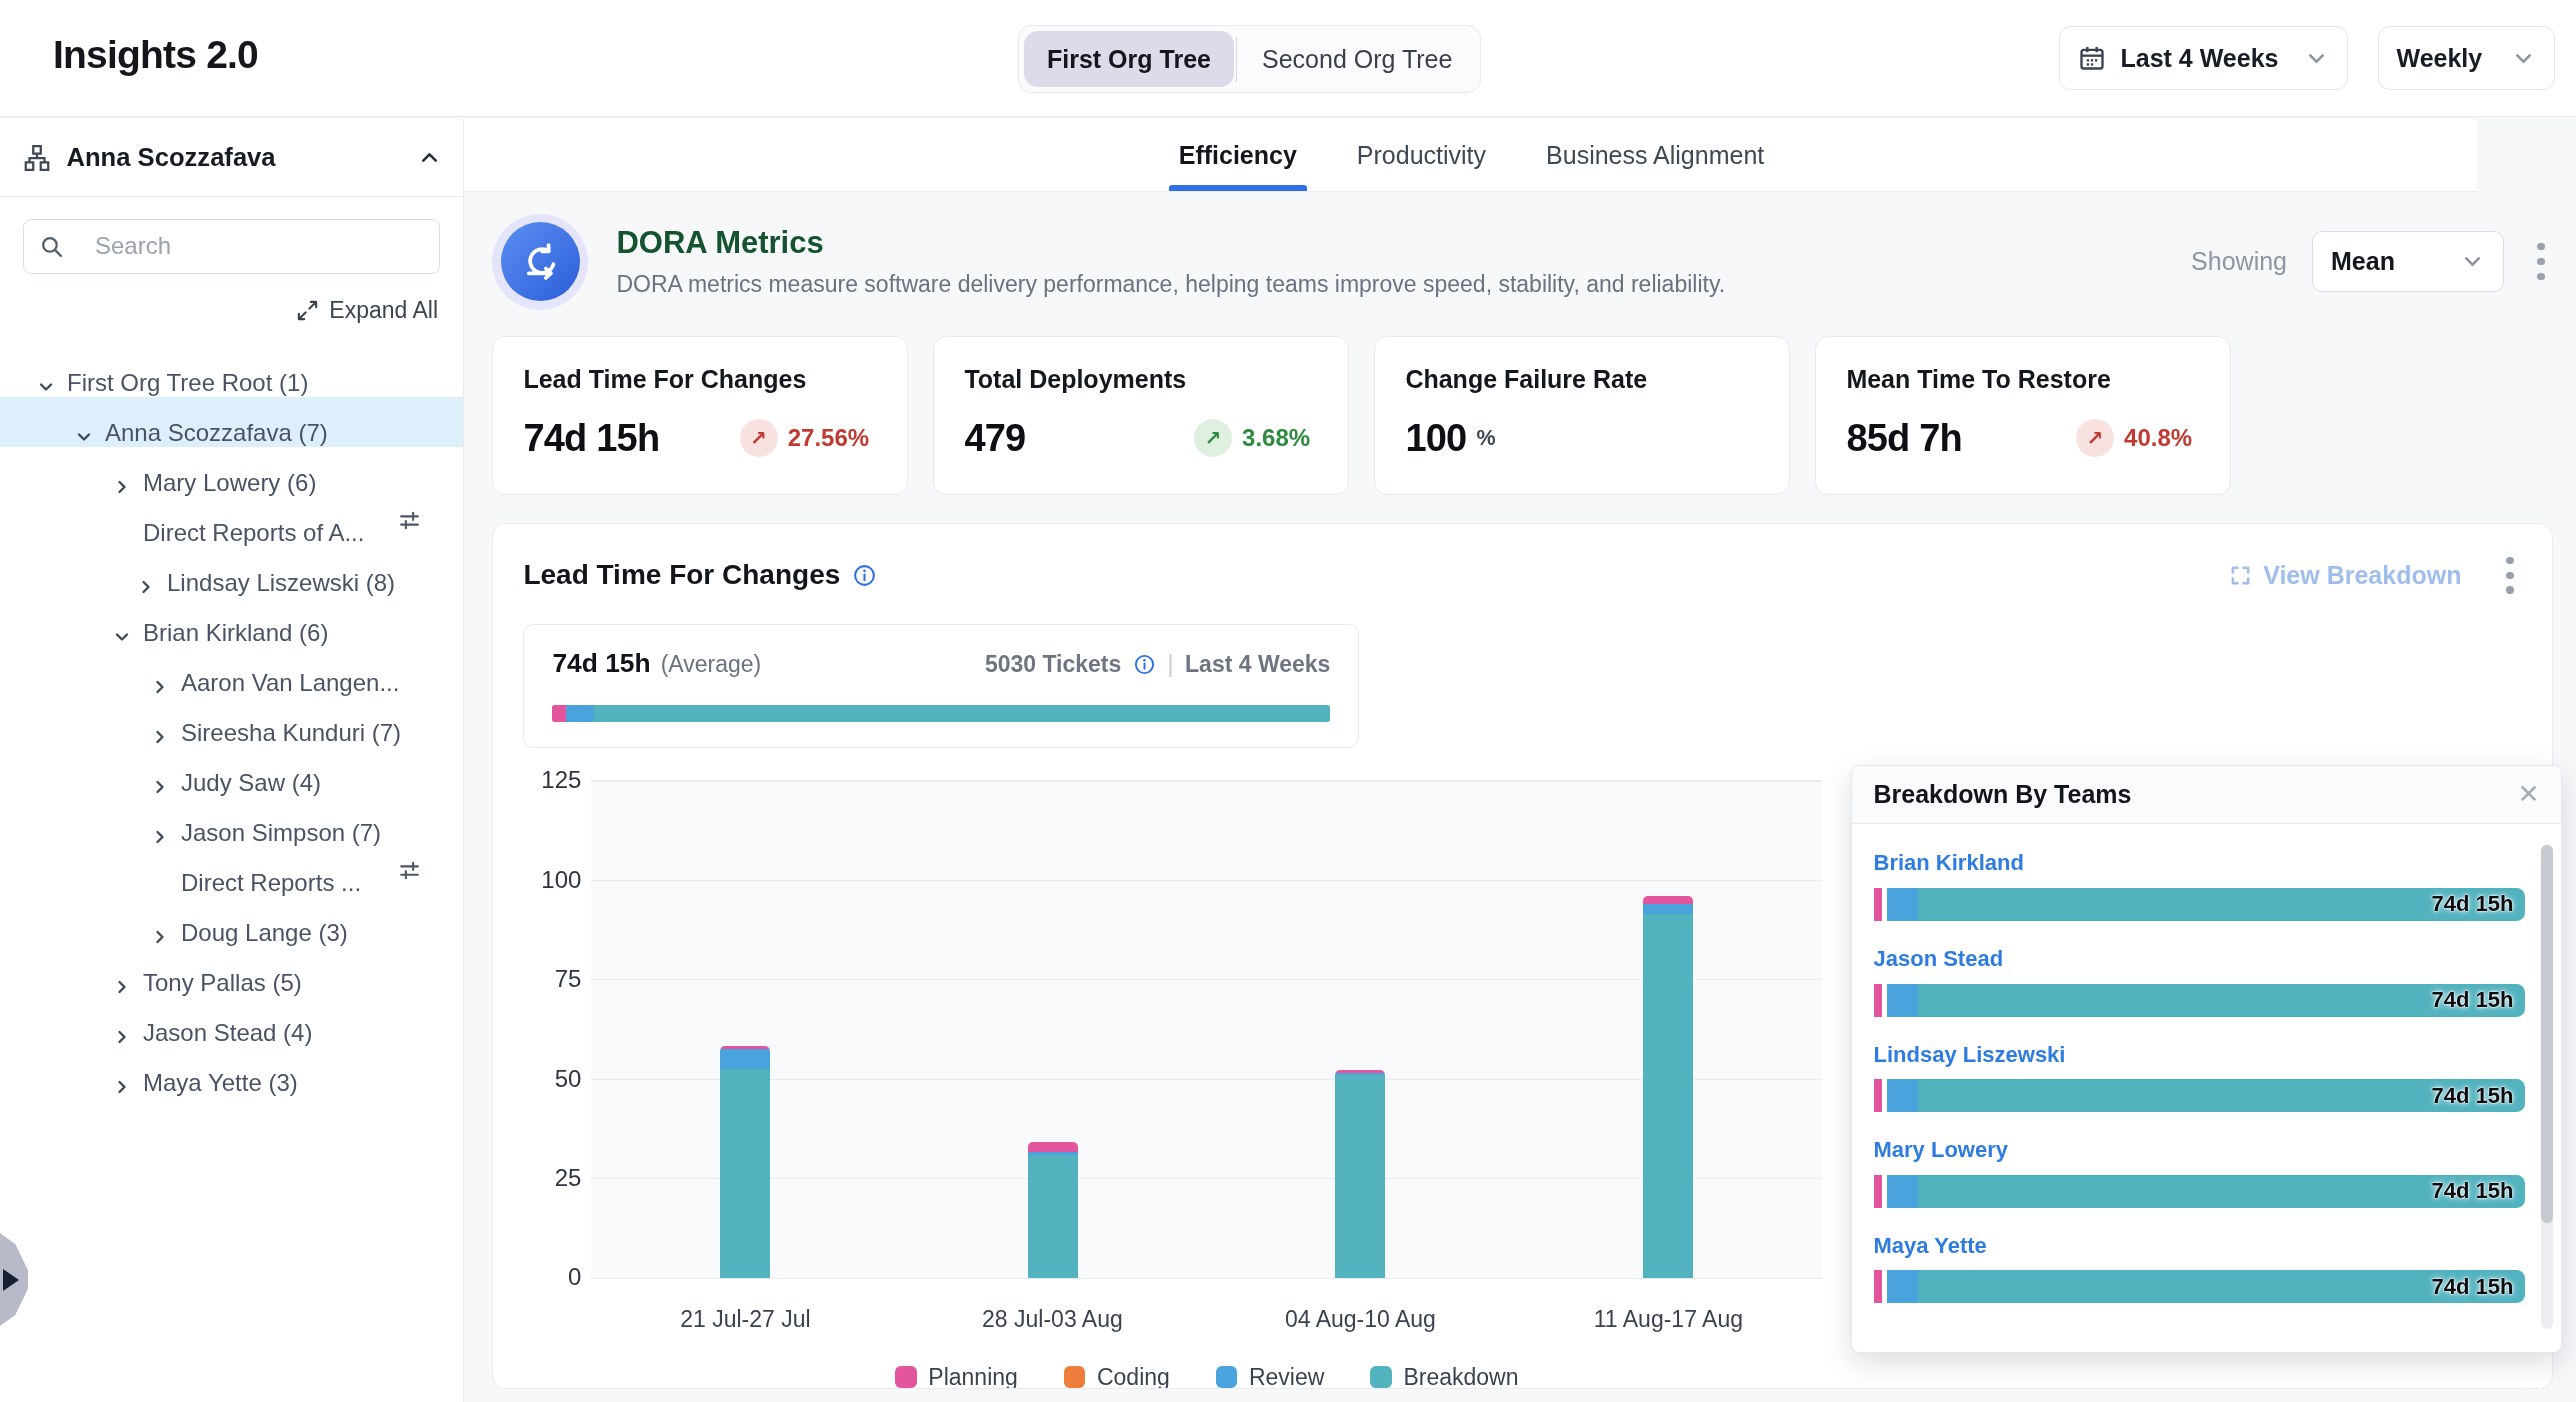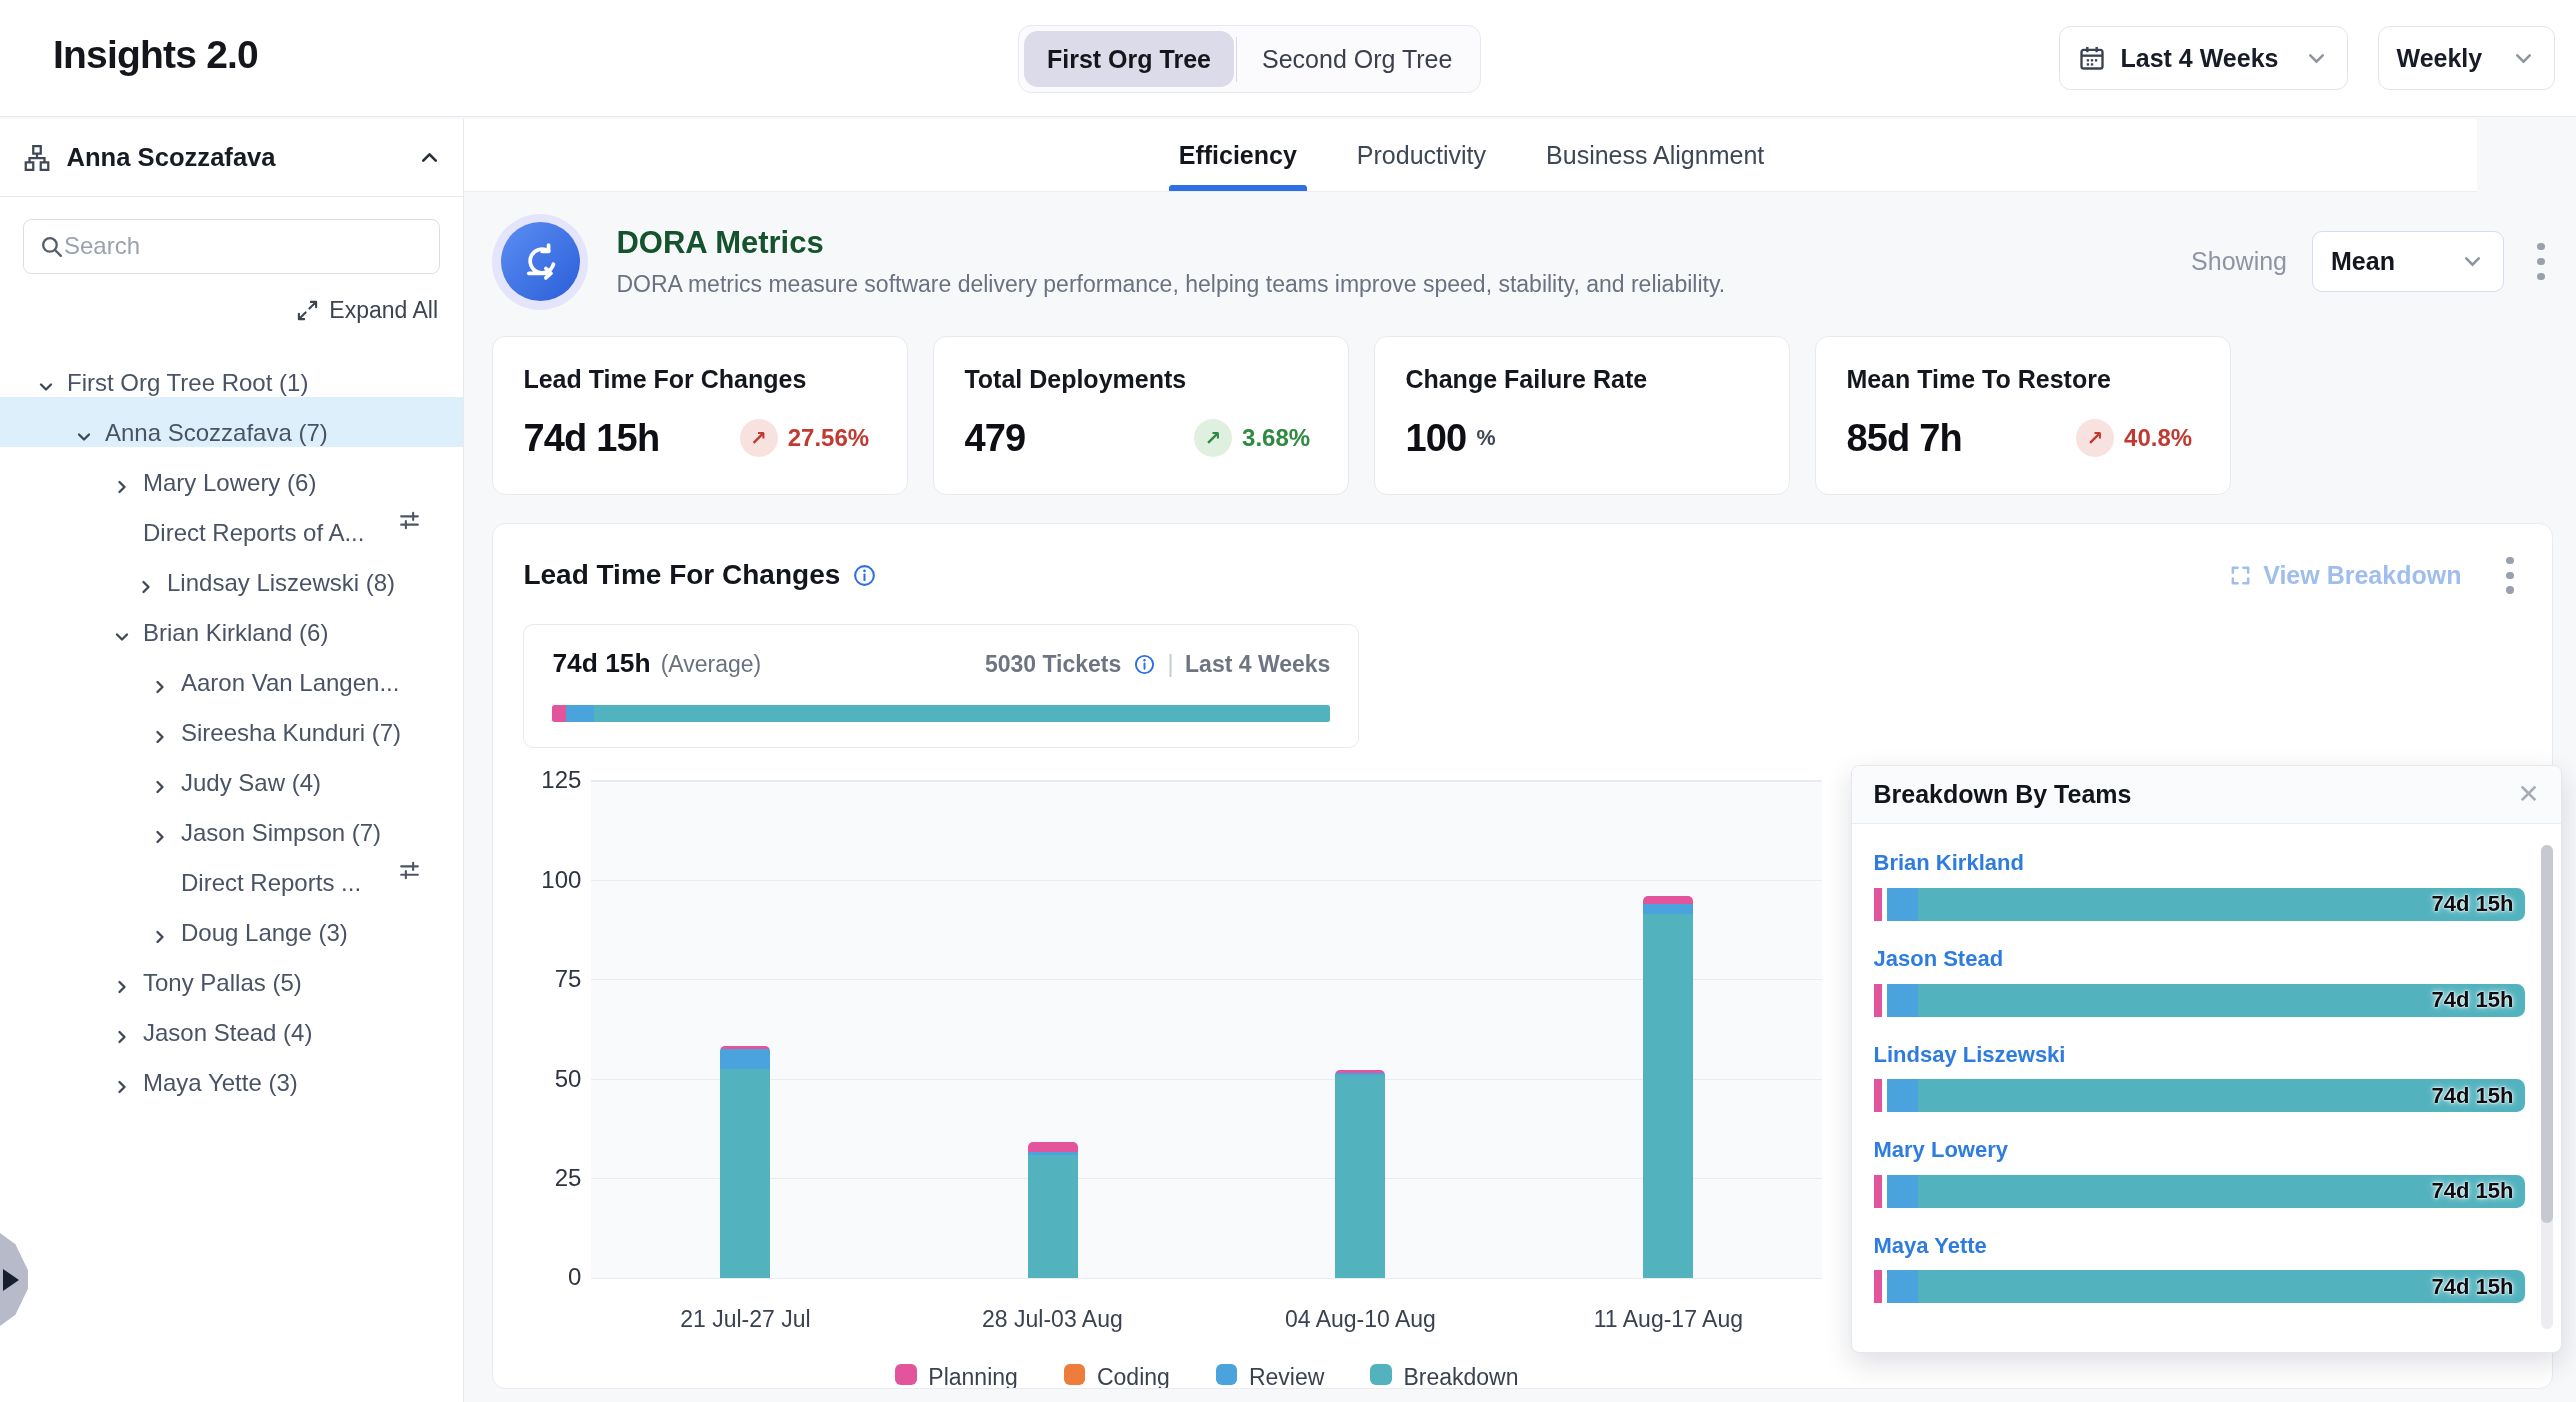--- a/index.html
+++ b/index.html
@@ -16,21 +16,21 @@
   .hdr-right { position:absolute; right:21.5px; top:26.4px; display:flex; gap:30px; align-items:center; }
   .select-box { height:64px; background:#fff; border:1.7px solid #e2e4ea; border-radius:11.6px; display:flex; align-items:center; padding:0 18px; gap:15px; cursor:pointer; }
   .select-box .lbl { font-size:25px; font-weight:600; color:#181c26; flex:1; white-space:nowrap; }
   .w-range { width:289px; }
   .w-gran  { width:177px; }
 
   
   .sidebar { position:absolute; top:119px; left:0; width:464px; height:1284px; background:#fff; border-right:1.7px solid #e7e9ee; z-index:4; }
   .sb-head { height:78px; border-bottom:1.7px solid #e7e9ee; display:flex; align-items:center; padding:0 21.5px; gap:15px; }
   .sb-name { font-size:25.6px; font-weight:600; color:#171b24; flex:1; }
-  .sb-search { margin:21.5px 23px 0; height:55px; border:1.7px solid #d9dde4; border-radius:8.3px; display:flex; align-items:center; padding:0 15px; gap:0; background:#fff; }
+  .sb-search { margin:21.5px 23px 0; height:55px; border:1.7px solid #d9dde4; border-radius:8.3px; display:flex; align-items:center; padding:0 15px; gap:31px; background:#fff; }
   .sb-search input { border:none; outline:none; font-size:24px; color:#2c323e; width:100%; font-family:inherit; background:transparent; }
   .sb-search input::placeholder { color:#9aa2af; }
   .sb-expand { margin-top:23px; padding-right:25px; display:flex; justify-content:flex-end; align-items:center; gap:10px; font-size:23px; font-weight:500; color:#3c4450; cursor:pointer; }
   .sb-tree { margin-top:23px; }
   .tree-row { height:50px; display:flex; align-items:flex-end; font-size:24px; color:#4a5365; cursor:pointer; position:relative; }
   .tree-row.selected { background:#ddeffa; }
   .tree-chev { width:31px; display:flex; align-items:center; flex:0 0 31px; }
   .tree-label { white-space:nowrap; overflow:hidden; }
   .tree-filter { position:absolute; right:41px; top:11.6px; }
   .edge-handle { position:absolute; left:0; top:1114px; width:28px; height:93px; background:#b7bac8; clip-path:polygon(0 0,55% 12%,100% 40%,100% 60%,55% 88%,0 100%); display:flex; align-items:center; cursor:pointer; }
@@ -89,21 +89,21 @@
   .sum-bar i { height:100%; }
 
   .chart-wrap { margin-top:33px; width:1299px; position:relative; }
   .chart-grid-area { position:absolute; left:68px; top:0; width:1231px; height:497px; background:#f8fafc; }
   .gridline { position:absolute; left:0; width:100%; height:1.7px; background:#e8ecf1; }
   .ytick { position:absolute; width:58px; text-align:right; font-size:24px; color:#2e3440; left:0; }
   .chart-bar { position:absolute; bottom:0; width:50px; transform:translateX(-50%); display:flex; flex-direction:column; border-radius:5px 5px 0 0; overflow:hidden; }
   .chart-bar i { width:100%; }
   .xlabel { position:absolute; transform:translateX(-50%); font-size:23px; color:#3a4250; white-space:nowrap; }
   .legend { position:absolute; left:68px; width:1231px; display:flex; justify-content:center; gap:46px; }
-  .legend-item { display:flex; align-items:flex-start; gap:11.6px; font-size:23px; color:#3a4250; }
+  .legend-item { display:flex; align-items:center; gap:11.6px; font-size:23px; color:#3a4250; }
   .legend-item .sw { width:21.5px; height:21.5px; border-radius:5.8px; }
 
   .panel { position:absolute; left:1385px; top:646px; width:711px; height:588px; background:#fff; border:1.7px solid #e4e7ec; border-radius:8.3px; box-shadow:0 10px 28px rgba(16,24,40,.14); z-index:6; overflow:hidden; }
   .panel-head { height:58px; background:#fafbfd; border-bottom:1.7px solid #e9ebf0; display:flex; align-items:center; padding:0 21.5px; }
   .panel-title { font-size:25px; font-weight:bold; color:#12151b; flex:1; }
   .panel-close { font-size:26.4px; color:#a6abb5; cursor:pointer; line-height:1; }
   .panel-body { padding:26.4px 36px 0 21.5px; position:relative; }
   .team-item { margin-bottom:25px; }
   .team-name { font-size:22px; font-weight:bold; color:#2e7ce0; cursor:pointer; }
   .team-bar { margin-top:11.6px; height:33px; display:flex; position:relative; }

